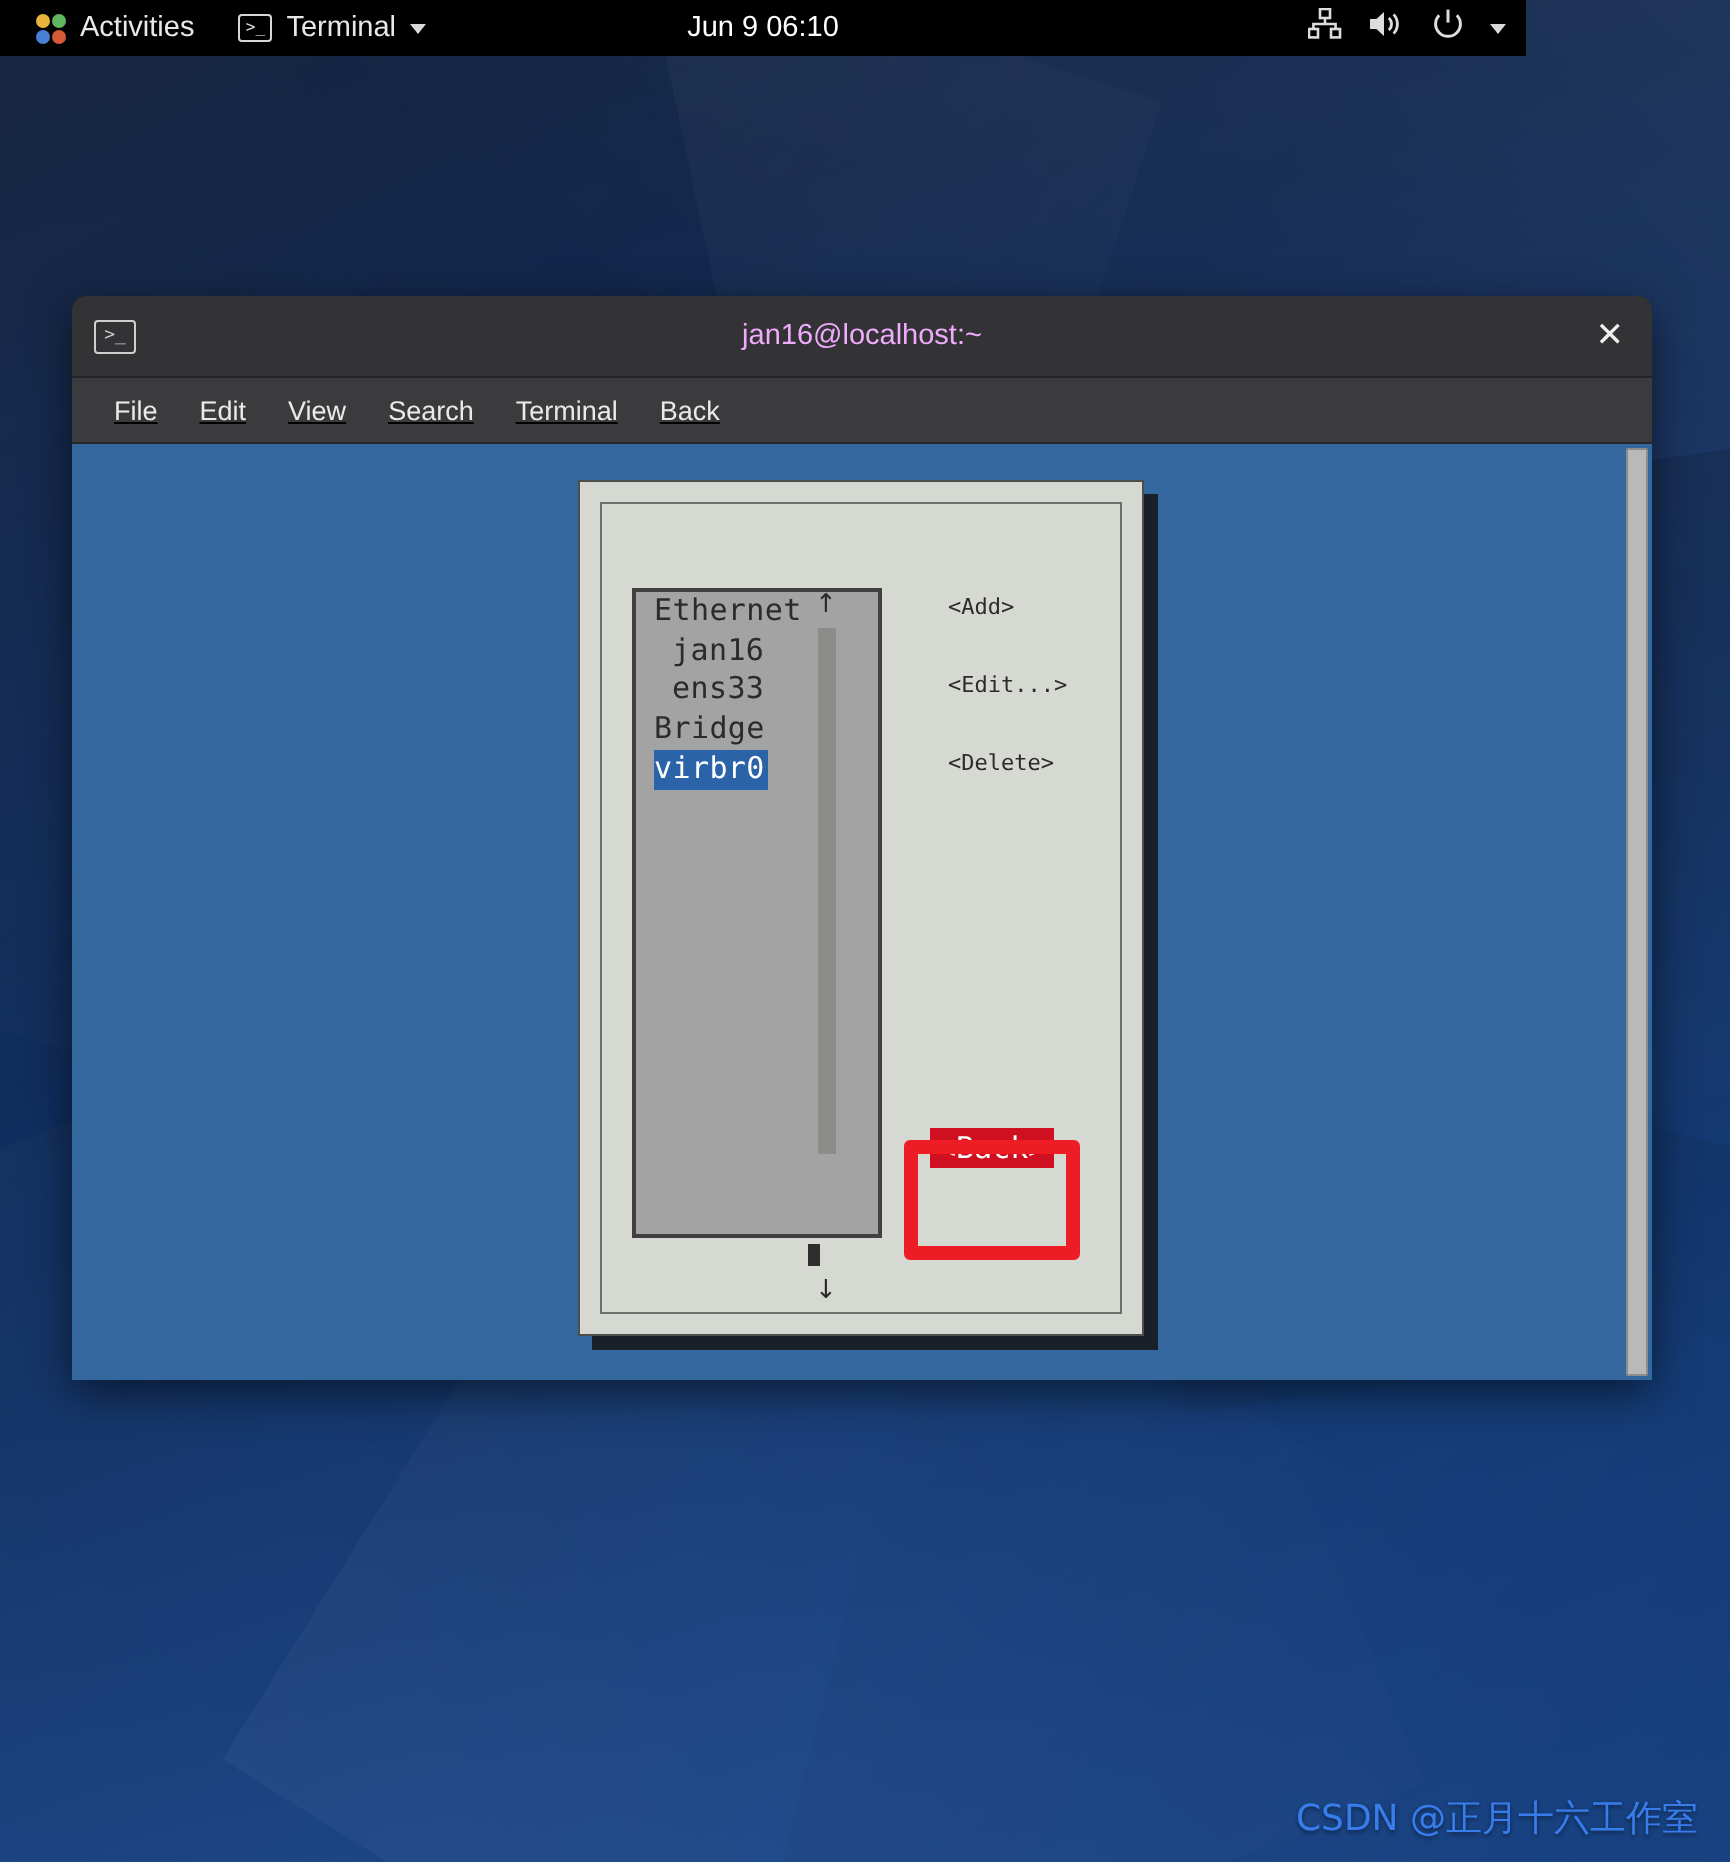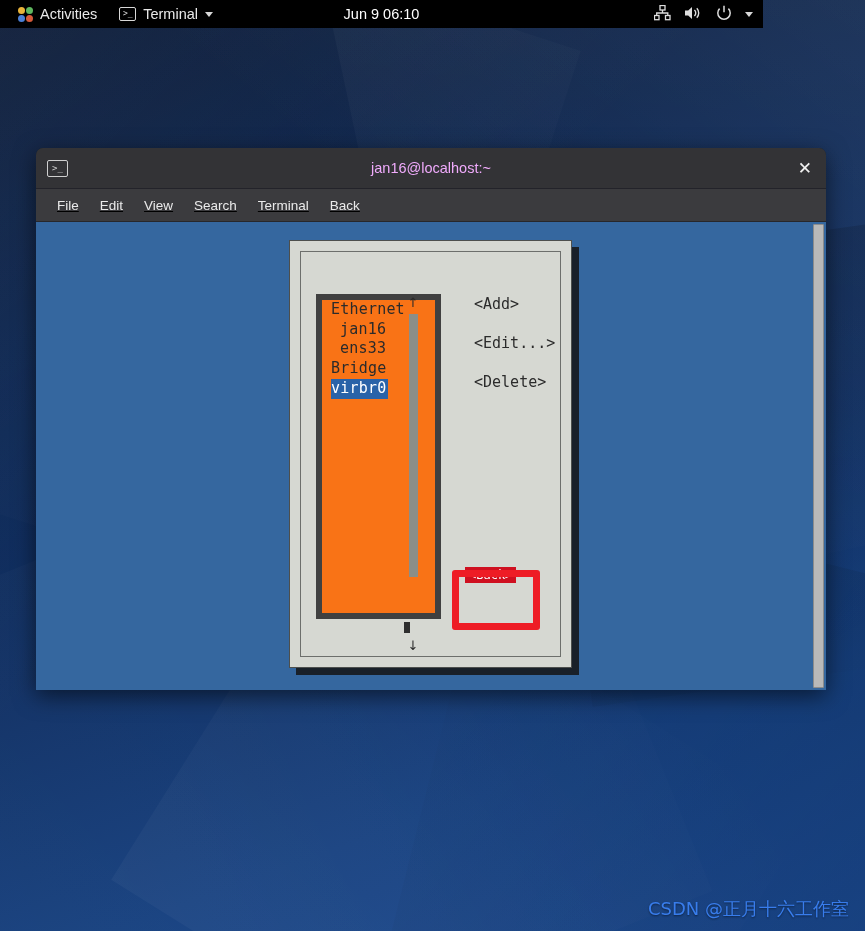--- a/index.html
+++ b/index.html
@@ -114,21 +114,21 @@
     box-shadow:7px 7px 0 rgba(20,20,20,0.85);
     font-family:"DejaVu Sans Mono", monospace;
   }
   #nmtui-inner{
     position:absolute; left:10px; top:10px; right:10px; bottom:10px;
     border:1px solid #6d6f6c;
     background:#d6d8d2;
   }
   #listbox{
     position:absolute; left:15px; top:42px; width:125px; height:325px;
-    border:6px solid #404040; background:#f97316;
+    border:2px solid #404040; background:#a3a3a3;
   }
   .lrow{
     height:19.5px; font-size:15px; color:#2b2b2b; line-height:19.5px;
     white-space:pre; padding-left:9px; letter-spacing:0.2px;
   }
   .lrow.sel{ background:#2a63a8; color:#ffffff; display:inline-block; padding-right:2px; margin-left:9px; padding-left:0; }
   .selwrap{ height:19.5px; }
 
   #sbar{
     position:absolute; left:101px; top:44px; width:22px; bottom:3px;
@@ -136,27 +136,27 @@
   .sb-arrow{ text-align:center; font-size:13px; color:#2b2b2b; line-height:14px;
              font-family:"DejaVu Sans", sans-serif; }
   #sb-up{ position:absolute; top:0; left:0; right:0; }
   #sb-track{ position:absolute; left:7px; top:18px; width:9px; bottom:36px; }
   #sb-thumb{ position:absolute; left:0; top:0; width:9px; height:263px; background:#8b8e88; }
   #sb-block{ position:absolute; left:2px; bottom:20px; width:6px; height:11px; background:#2e2e2e; }
   #sb-down{ position:absolute; bottom:0; left:0; right:0; }
 
   #actions{ position:absolute; left:173px; top:42px; width:100px; }
   .act{
-    font-size:15px; color:#2b2b2b; height:39px; line-height:20px;
+    font-size:11px; color:#2b2b2b; height:39px; line-height:20px;
     font-family:"DejaVu Sans Mono", monospace; white-space:pre; cursor:pointer;
   }
 
   #backwrap{ position:absolute; left:164px; top:312px; }
   #backbtn{
-    background:#cf1020; color:#ffffff; font-size:12px;
+    background:#cf1020; color:#ffffff; font-size:15px;
     font-family:"DejaVu Sans Mono", monospace; padding:1px 4px; white-space:pre;
     display:inline-block; cursor:pointer;
   }
   #redbox{
     position:absolute; left:452px; top:570px; width:88px; height:60px;
     border:7px solid #ee1c25; border-radius:3px; pointer-events:none;
   }
 
   
   #wm{

